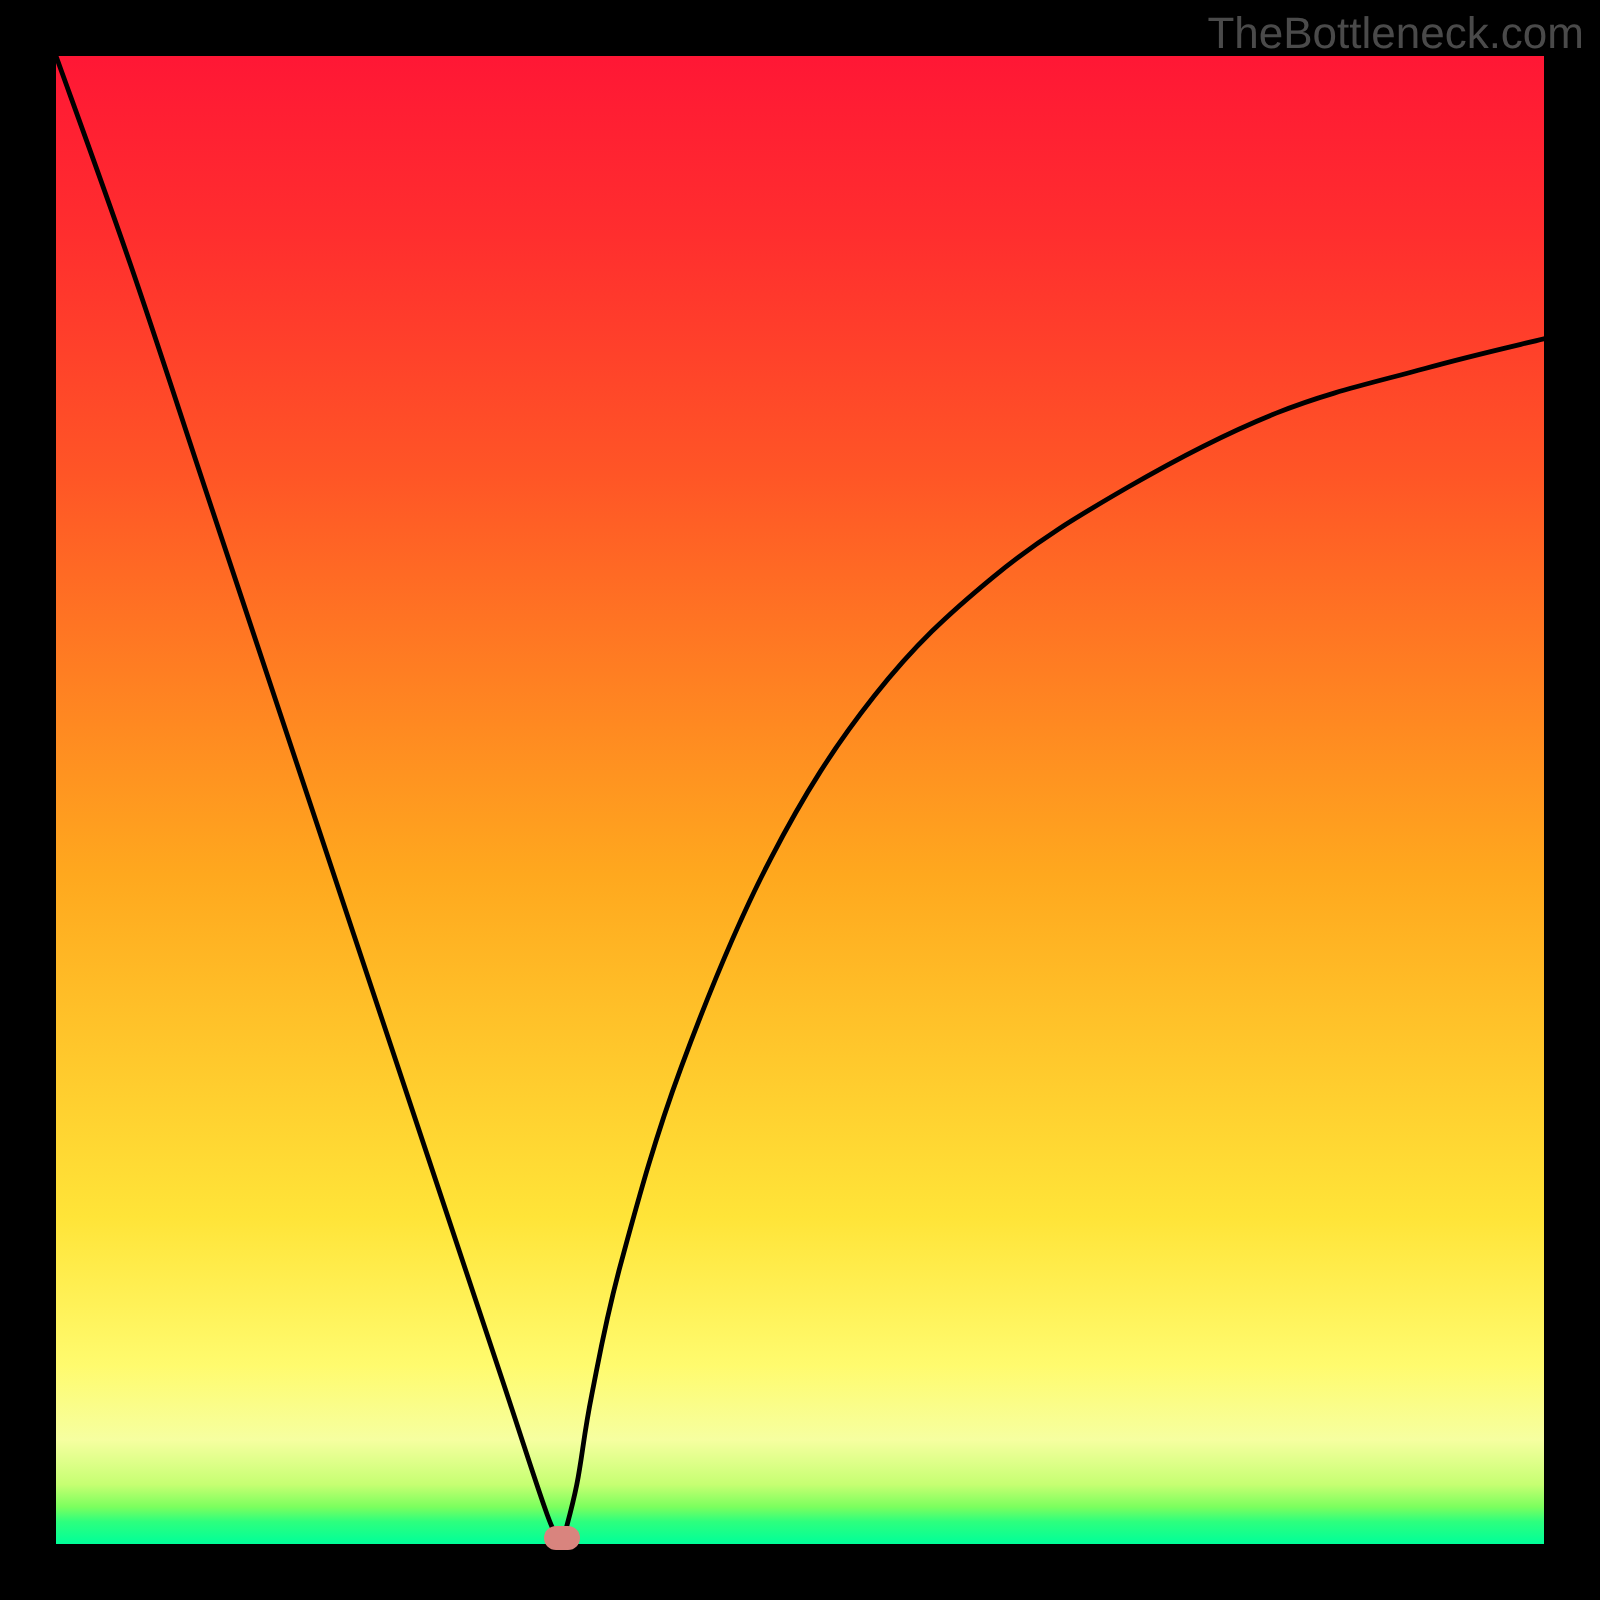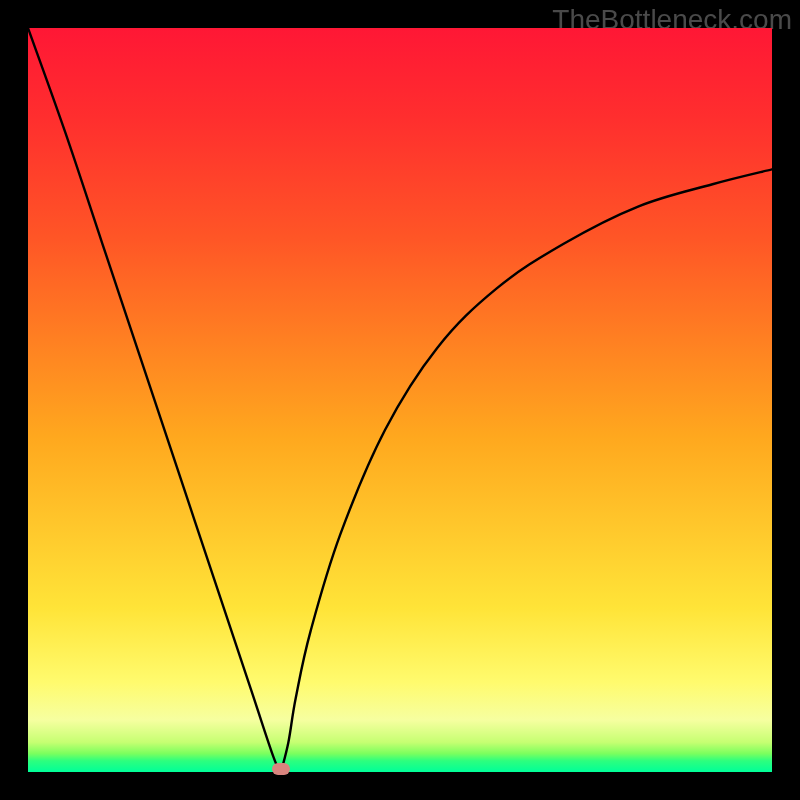--- a/index.html
+++ b/index.html
@@ -46,21 +46,21 @@
     left: 0;
     top: 0;
     width: 744px;
     height: 744px;
   }
   .watermark {
     position: absolute;
     top: 4px;
     right: 8px;
     color: #4a4a4a;
-    font-size: 28px;
+    font-size: 22px;
     letter-spacing: 0px;
     font-weight: 400;
     margin-left: 47px;
   }
   .min-marker {
     position: absolute;
     width: 18px;
     height: 12px;
     border-radius: 6px;
     background: #d9847e;

